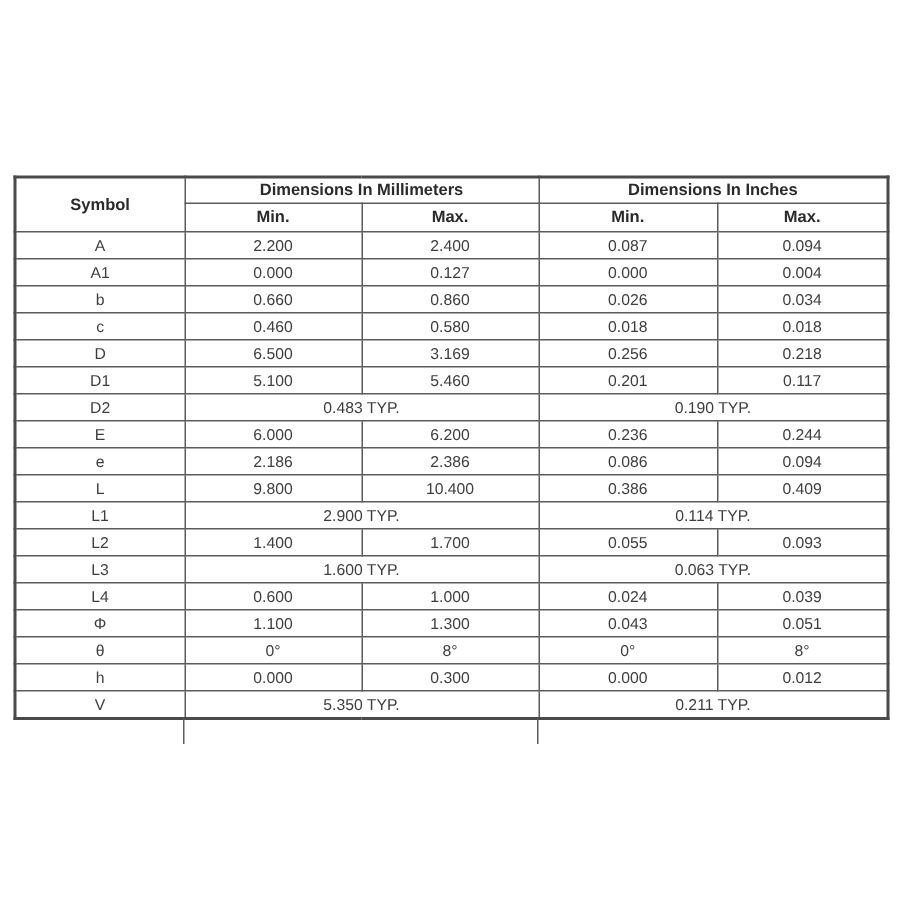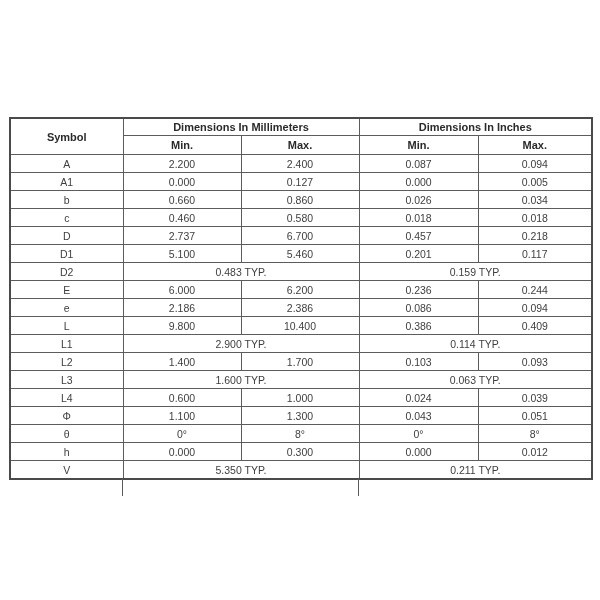--- a/index.html
+++ b/index.html
@@ -89,54 +89,54 @@
         <td>2.200</td>
         <td>2.400</td>
         <td>0.087</td>
         <td>0.094</td>
       </tr>
       <tr>
         <td>A1</td>
         <td>0.000</td>
         <td>0.127</td>
         <td>0.000</td>
-        <td>0.005</td>
+        <td>0.004</td>
       </tr>
       <tr>
         <td>b</td>
         <td>0.660</td>
         <td>0.860</td>
         <td>0.026</td>
         <td>0.034</td>
       </tr>
       <tr>
         <td>c</td>
         <td>0.460</td>
         <td>0.580</td>
         <td>0.018</td>
         <td>0.018</td>
       </tr>
       <tr>
         <td>D</td>
-        <td>2.737</td>
-        <td>6.700</td>
-        <td>0.457</td>
+        <td>6.500</td>
+        <td>3.169</td>
+        <td>0.256</td>
         <td>0.218</td>
       </tr>
       <tr>
         <td>D1</td>
         <td>5.100</td>
         <td>5.460</td>
         <td>0.201</td>
         <td>0.117</td>
       </tr>
       <tr>
         <td>D2</td>
         <td colspan="2">0.483 TYP.</td>
-        <td colspan="2">0.159 TYP.</td>
+        <td colspan="2">0.190 TYP.</td>
       </tr>
       <tr>
         <td>E</td>
         <td>6.000</td>
         <td>6.200</td>
         <td>0.236</td>
         <td>0.244</td>
       </tr>
       <tr>
         <td>e</td>
@@ -154,21 +154,21 @@
       </tr>
       <tr>
         <td>L1</td>
         <td colspan="2">2.900 TYP.</td>
         <td colspan="2">0.114 TYP.</td>
       </tr>
       <tr>
         <td>L2</td>
         <td>1.400</td>
         <td>1.700</td>
-        <td>0.103</td>
+        <td>0.055</td>
         <td>0.093</td>
       </tr>
       <tr>
         <td>L3</td>
         <td colspan="2">1.600 TYP.</td>
         <td colspan="2">0.063 TYP.</td>
       </tr>
       <tr>
         <td>L4</td>
         <td>0.600</td>

